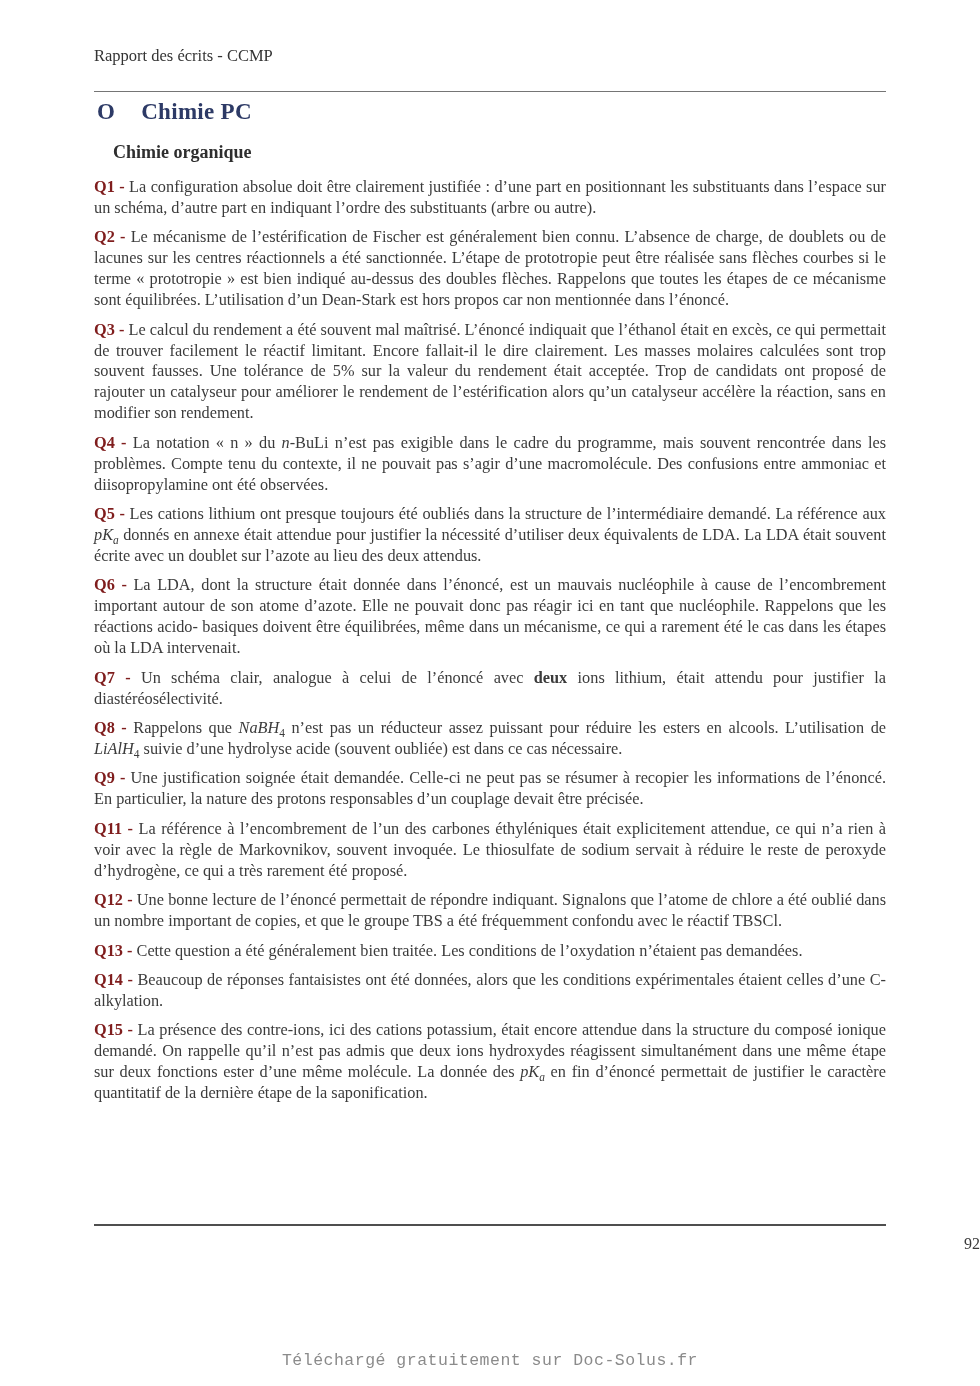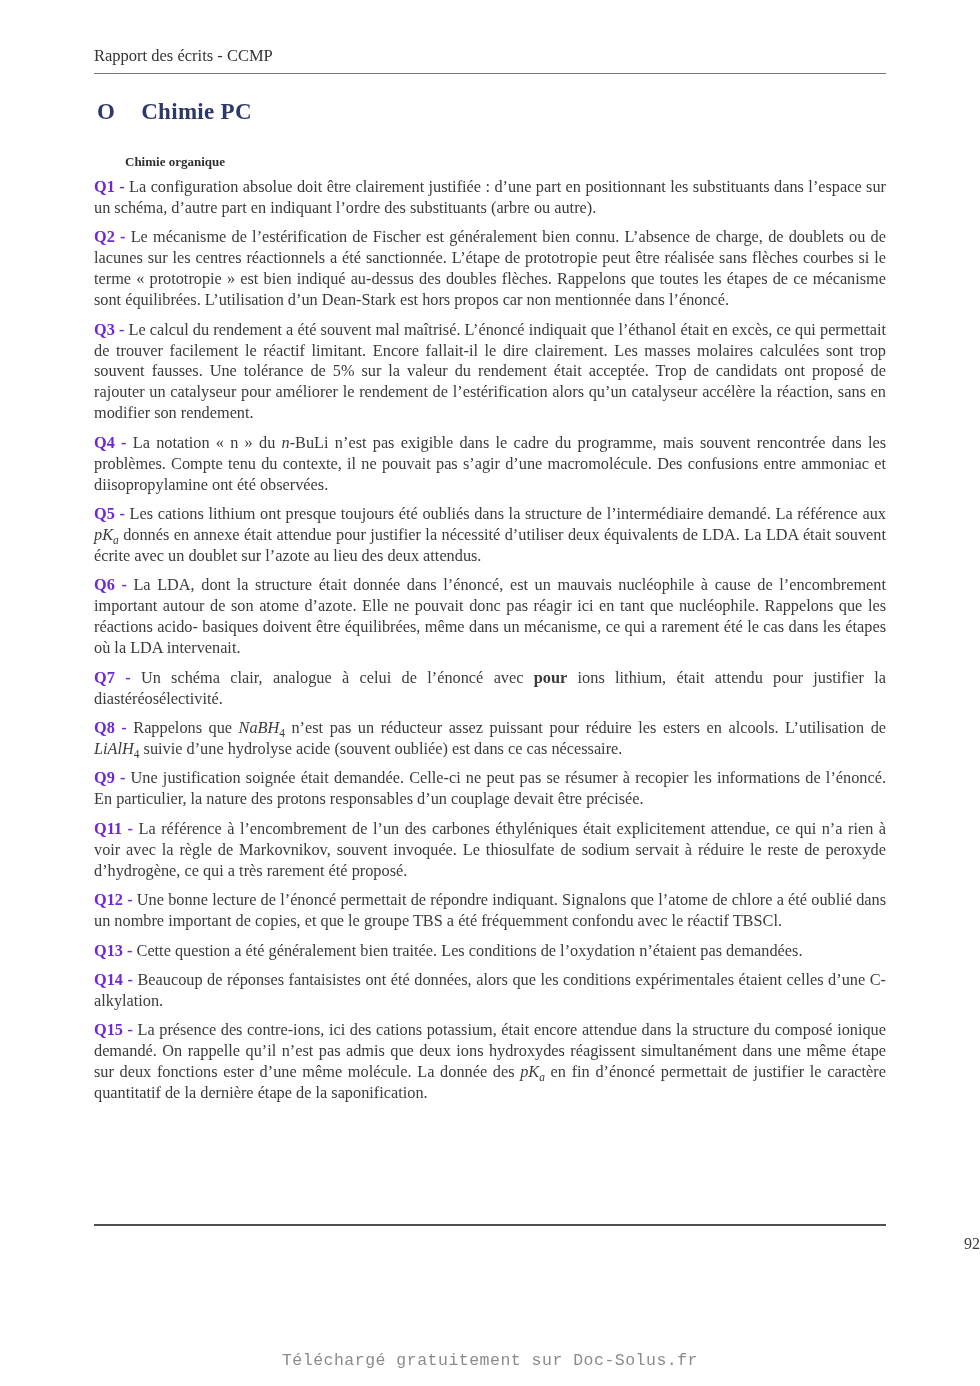--- a/index.html
+++ b/index.html
@@ -10,52 +10,52 @@
     background: #ffffff;
     font-family: "Liberation Serif", serif;
     color: #3b3b3b;
     overflow: hidden;
   }
   .running-header {
     position: absolute;
     top: 46px; left: 94px;
     width: 792px;
     border-bottom: 1px solid #757575;
-    padding-bottom: 7px;
+    padding-bottom: 25px;
     font-size: 16.5px;
     color: #343434;
   }
   .section-title {
     position: absolute;
     top: 99px; left: 97px;
     margin: 0;
     font-size: 23px;
     font-weight: bold;
     color: #2d3a66;
     letter-spacing: 0.3px;
   }
   .section-title .letter { display: inline-block; margin-right: 26px; }
   .subsection {
     position: absolute;
     top: 142px; left: 113px;
-    margin: 12px;
-    font-size: 13px;
+    margin: 0;
+    font-size: 18px;
     font-weight: bold;
     color: #2e2e2e;
   }
   .paras {
     position: absolute;
     top: 177px; left: 94px;
     width: 792px;
     text-align: justify;
     font-size: 16.3px;
     line-height: 20.9px;
   }
   .para { margin: 0 0 8.6px 0; }
-  .qlabel { color: #6d28d9; font-weight: bold; }
+  .qlabel { color: #7f1d1d; font-weight: bold; }
   .it { font-style: italic; }
   .bd { font-weight: bold; }
   .para sub { font-size: 70%; line-height: 0; }
   .footer-rule {
     position: absolute;
     top: 1224px; left: 94px;
     width: 792px;
     border-top: 2px solid #4f4f4f;
   }
   .page-number {
@@ -92,21 +92,21 @@
 
   <h2 class="subsection">Chimie organique</h2>
 
   <div class="paras">
       <p class="para"><span class="qlabel">Q1 - </span><span>La configuration absolue doit être clairement justifiée  : d’une part en positionnant les substituants dans l’espace sur un schéma, d’autre part en indiquant l’ordre des substituants (arbre ou autre).</span></p>
       <p class="para"><span class="qlabel">Q2 - </span><span>Le mécanisme de l’estérification de Fischer est généralement bien connu. L’absence de charge, de doublets ou de lacunes sur les centres réactionnels a été sanctionnée. L’étape de prototropie peut être réalisée sans flèches courbes si le terme « prototropie » est bien indiqué au-dessus des doubles flèches. Rappelons que toutes les étapes de ce mécanisme sont équilibrées. L’utilisation d’un Dean-Stark est hors propos car non mentionnée dans l’énoncé.</span></p>
       <p class="para"><span class="qlabel">Q3 - </span><span>Le calcul du rendement a été souvent mal maîtrisé. L’énoncé indiquait que l’éthanol était en excès, ce qui permettait de trouver facilement le réactif limitant. Encore fallait-il le dire clairement. Les masses molaires calculées sont trop souvent fausses. Une tolérance de 5% sur la valeur du rendement était acceptée. Trop de candidats ont proposé de rajouter un catalyseur pour améliorer le rendement de l’estérification alors qu’un catalyseur accélère la réaction, sans en modifier son rendement.</span></p>
       <p class="para"><span class="qlabel">Q4 - </span><span>La notation « n » du </span><span class="it">n</span><span>-BuLi n’est pas exigible dans le cadre du programme, mais souvent rencontrée dans les problèmes. Compte tenu du contexte, il ne pouvait pas s’agir d’une macromolécule. Des confusions entre ammoniac et diisopropylamine ont été observées.</span></p>
       <p class="para"><span class="qlabel">Q5 - </span><span>Les cations lithium ont presque toujours été oubliés dans la structure de l’intermédiaire demandé. La référence aux </span><span class="it">pK</span><sub class="it">a</sub><span> donnés en annexe était attendue pour justifier la nécessité d’utiliser deux équivalents de LDA. La LDA était souvent écrite avec un doublet sur l’azote au lieu des deux attendus.</span></p>
       <p class="para"><span class="qlabel">Q6 - </span><span>La LDA, dont la structure était donnée dans l’énoncé, est un mauvais nucléophile à cause de l’encombrement important autour de son atome d’azote. Elle ne pouvait donc pas réagir ici en tant que nucléophile. Rappelons que les réactions acido- basiques doivent être équilibrées, même dans un mécanisme, ce qui a rarement été le cas dans les étapes où la LDA intervenait.</span></p>
-      <p class="para"><span class="qlabel">Q7 - </span><span>Un schéma clair, analogue à celui de l’énoncé avec </span><span class="bd">pour</span><span> ions lithium, était attendu pour justifier la diastéréosélectivité.</span></p>
+      <p class="para"><span class="qlabel">Q7 - </span><span>Un schéma clair, analogue à celui de l’énoncé avec </span><span class="bd">deux</span><span> ions lithium, était attendu pour justifier la diastéréosélectivité.</span></p>
       <p class="para"><span class="qlabel">Q8 - </span><span>Rappelons que </span><span class="it">NaBH</span><sub>4</sub><span> n’est pas un réducteur assez puissant pour réduire les esters en alcools. L’utilisation de </span><span class="it">LiAlH</span><sub>4</sub><span> suivie d’une hydrolyse acide (souvent oubliée) est dans ce cas nécessaire.</span></p>
       <p class="para"><span class="qlabel">Q9 - </span><span>Une justification soignée était demandée. Celle-ci ne peut pas se résumer à recopier les informations de l’énoncé. En particulier, la nature des protons responsables d’un couplage devait être précisée.</span></p>
       <p class="para"><span class="qlabel">Q11 - </span><span>La référence à l’encombrement de l’un des carbones éthyléniques était explicitement attendue, ce qui n’a rien à voir avec la règle de Markovnikov, souvent invoquée. Le thiosulfate de sodium servait à réduire le reste de peroxyde d’hydrogène, ce qui a très rarement été proposé.</span></p>
       <p class="para"><span class="qlabel">Q12 - </span><span>Une bonne lecture de l’énoncé permettait de répondre indiquant. Signalons que l’atome de chlore a été oublié dans un nombre important de copies, et que le groupe TBS a été fréquemment confondu avec le réactif TBSCl.</span></p>
       <p class="para"><span class="qlabel">Q13 - </span><span>Cette question a été généralement bien traitée. Les conditions de l’oxydation n’étaient pas demandées.</span></p>
       <p class="para"><span class="qlabel">Q14 - </span><span>Beaucoup de réponses fantaisistes ont été données, alors que les conditions expérimentales étaient celles d’une C- alkylation.</span></p>
       <p class="para"><span class="qlabel">Q15 - </span><span>La présence des contre-ions, ici des cations potassium, était encore attendue dans la structure du composé ionique demandé. On rappelle qu’il n’est pas admis que deux ions hydroxydes réagissent simultanément dans une même étape sur deux fonctions ester d’une même molécule. La donnée des </span><span class="it">pK</span><sub class="it">a</sub><span> en fin d’énoncé permettait de justifier le caractère quantitatif de la dernière étape de la saponification.</span></p>
     </div>
 
   <div class="footer-rule"></div>

